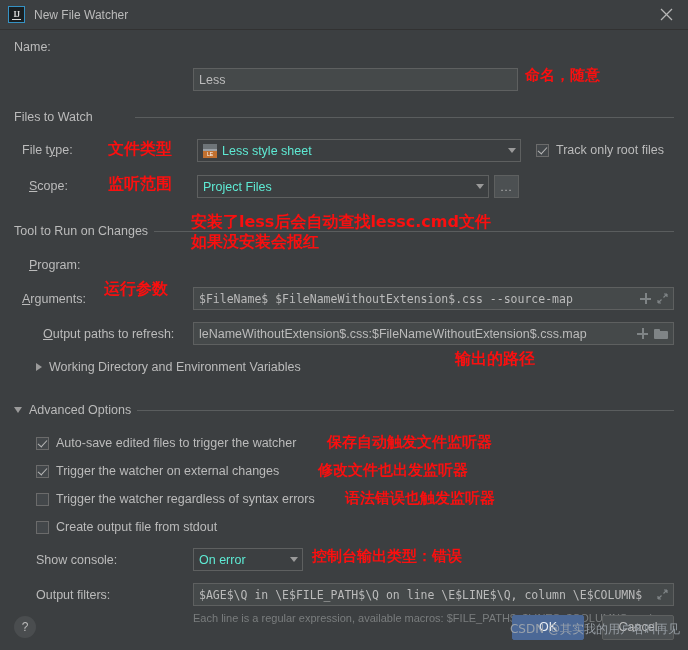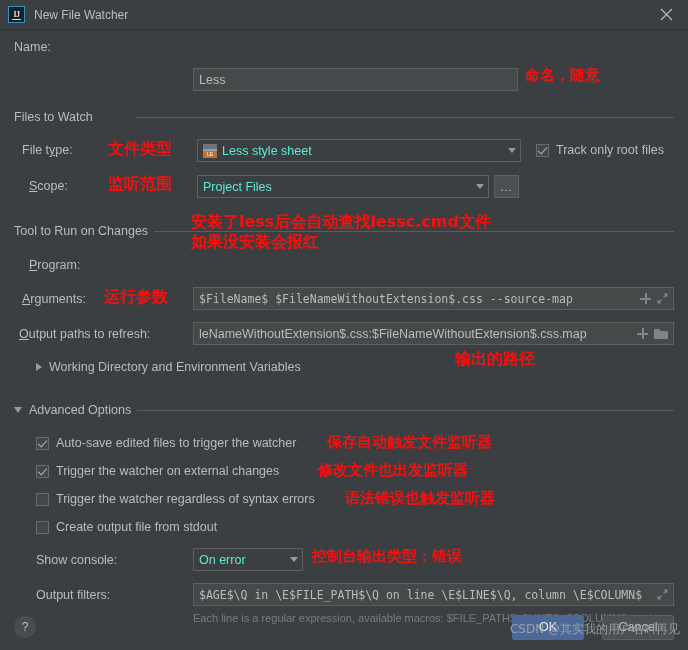--- a/index.html
+++ b/index.html
@@ -414,34 +414,34 @@
   <div class="anno" style="left:191px; top:183px; font-size:16px;">安装了less后会自动查找lessc.cmd文件</div>
   <div class="anno" style="left:191px; top:203px; font-size:16px;">如果没安装会报红</div>
 
   <div class="row" style="left:29px; top:228px;">
     <span class="lbl"><u>P</u>rogram:</span>
   </div>
 
   <div class="row" style="left:22px; top:262px;">
     <span class="lbl"><u>A</u>rguments:</span>
   </div>
-  <div class="anno" style="left:104px; top:258px; font-size:16px;">运行参数</div>
+  <div class="anno" style="left:104px; top:250px; font-size:16px;">运行参数</div>
   <div class="textfield mono" style="position:absolute; left:193px; top:257px; width:481px;">
     <span>$FileName$ $FileNameWithoutExtension$.css --source-map</span>
     <span class="fieldbtns">
       <span class="ico-plus"></span>
       <span class="ico-expand">
         <svg width="11" height="11" viewBox="0 0 11 11" aria-hidden="true">
           <path d="M10 1 L6.5 4.5 M10 1 L10 4 M10 1 L7 1 M1 10 L4.5 6.5 M1 10 L1 7 M1 10 L4 10" stroke="#7f8486" stroke-width="1.2" fill="none"></path>
         </svg>
       </span>
     </span>
   </div>
 
-  <div class="row" style="left:19px; top:297px;">
+  <div class="row" style="left:43px; top:297px;">
     <span class="lbl"><u>O</u>utput paths to refresh:</span>
   </div>
   <div class="textfield" style="position:absolute; left:193px; top:292px; width:481px;">
     <span>leNameWithoutExtension$.css:$FileNameWithoutExtension$.css.map</span>
     <span class="fieldbtns">
       <span class="ico-plus"></span>
       <span class="ico-folder"></span>
     </span>
   </div>
   <div class="anno" style="left:455px; top:320px; font-size:16px;">输出的路径</div>

